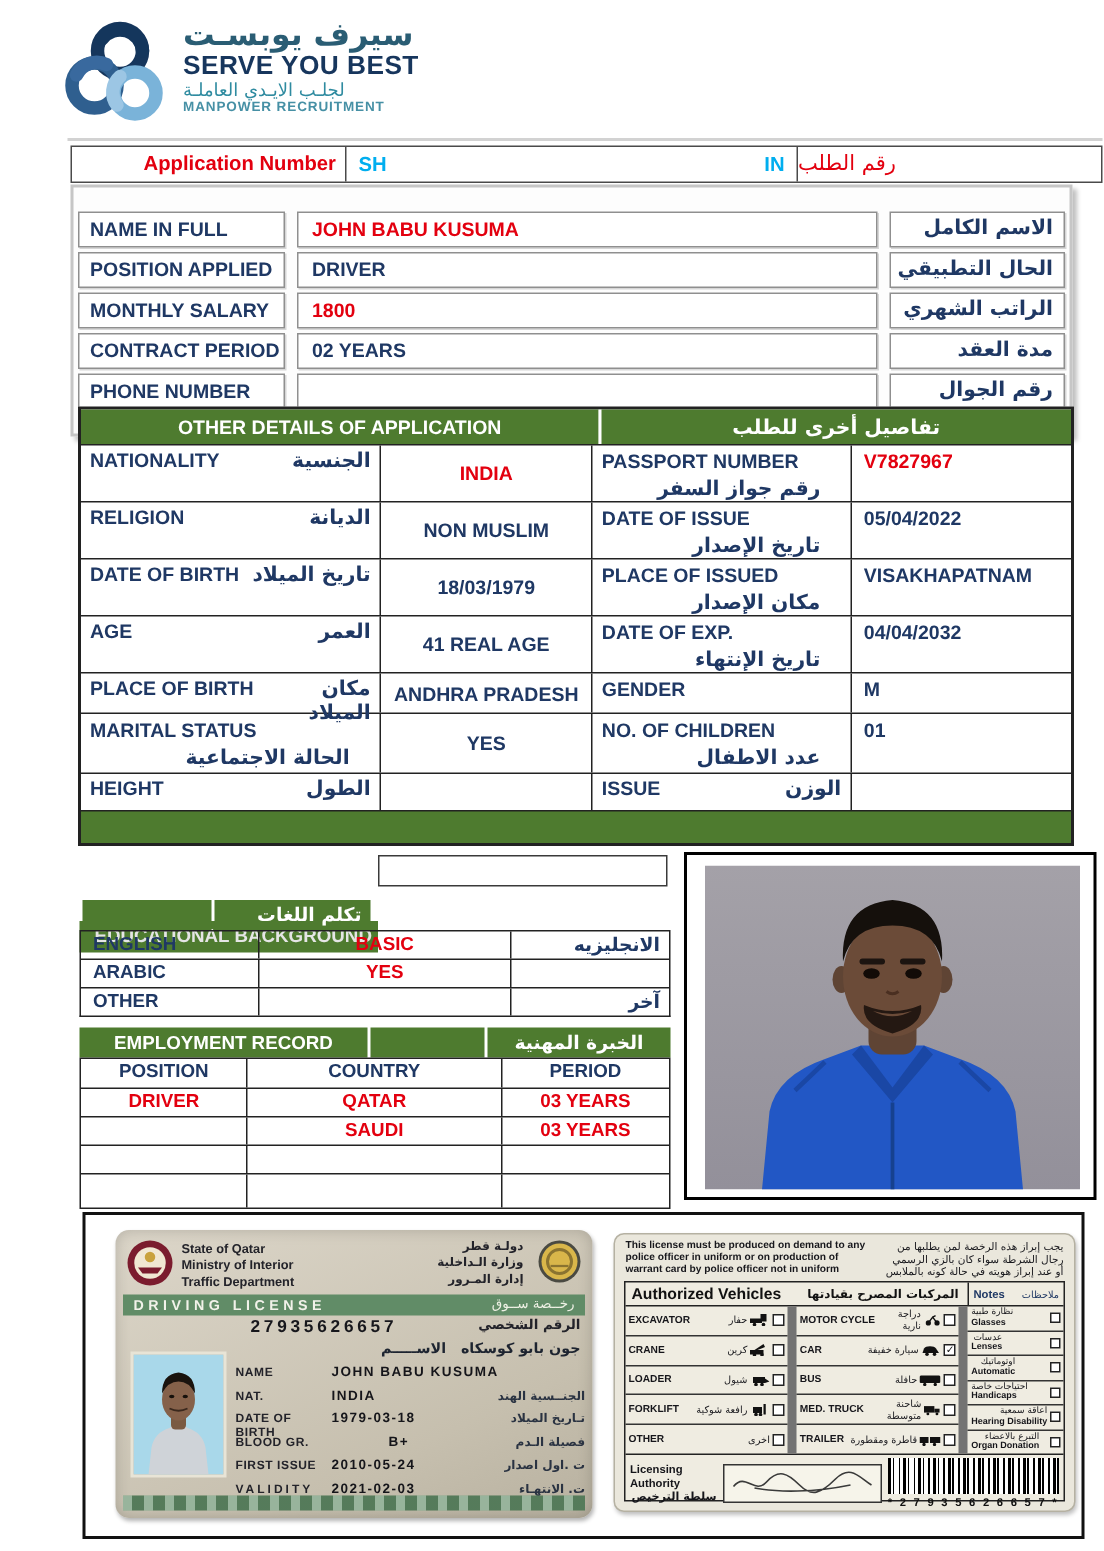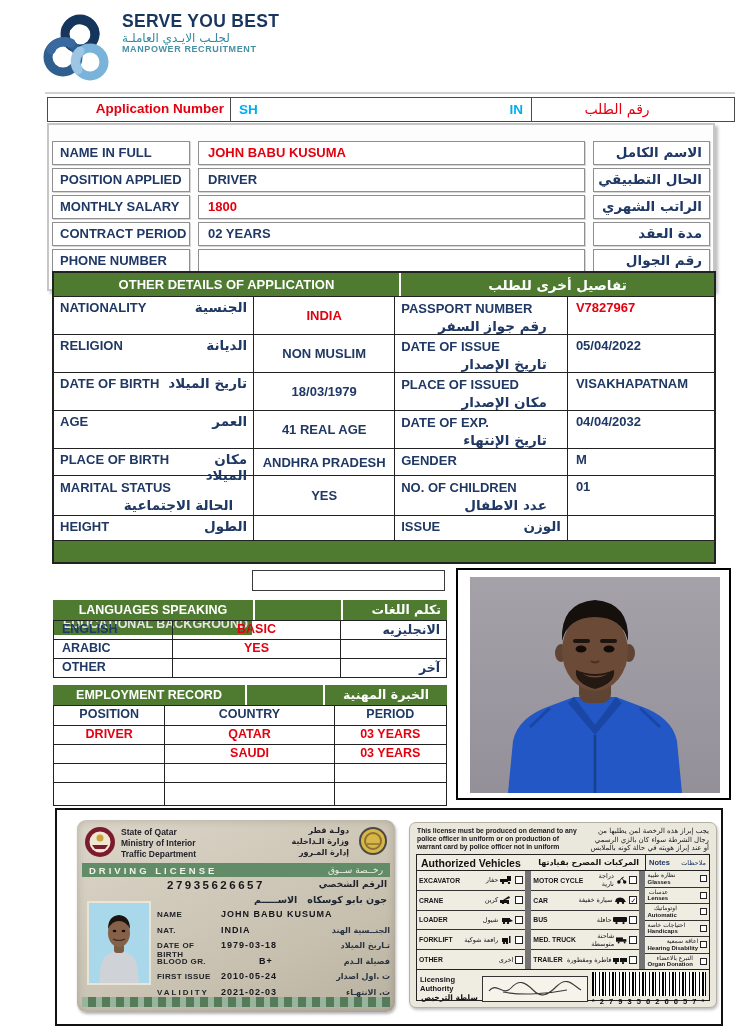--- a/index.html
+++ b/index.html
@@ -17,21 +17,21 @@
   .brand-tag-en{font-size:9px;font-weight:bold;color:#4690a5;letter-spacing:.6px;}
   #header-rule{left:45px;top:92px;width:690px;border-top:2px solid #d2d2d2;}
 
   
   #app-row{left:47px;top:97px;width:688px;height:25px;border:1px solid #4a4a4a;display:flex;box-sizing:border-box;}
   #app-row .c1{width:183px;border-right:1px solid #4a4a4a;color:#e3000f;font-weight:bold;font-size:13.5px;
                text-align:right;line-height:22px;padding-right:6px;box-sizing:border-box;}
   #app-row .c2{flex:1;display:flex;justify-content:space-between;align-items:center;
                color:#00aeef;font-weight:bold;font-size:13.5px;padding:0 8px;}
   #app-row .c3{width:203px;border-left:1px solid #4a4a4a;color:#e3000f;font-size:14px;
-               text-align:center;line-height:22px;padding-right:32px;box-sizing:border-box;direction:rtl;}
+               text-align:left;line-height:22px;padding-right:32px;box-sizing:border-box;direction:rtl;}
 
   
   #personal{left:47px;top:123px;width:668px;border:2px solid #c6c6c6;box-shadow:3px 3px 3px rgba(0,0,0,.25);
             background:#fdfdfd;padding:16px 3px;box-sizing:border-box;}
   .p-row{display:flex;gap:8px;height:24px;margin-bottom:3px;}
   .p-row:last-child{margin-bottom:0;}
   .p-cell{border:1px solid #8f8f8f;box-shadow:1px 1px 0 #d6d6d6;background:#fff;box-sizing:border-box;
           font-weight:bold;font-size:13px;line-height:21px;}
   .p-label{width:138px;padding-left:7px;color:#1f3864;}
   .p-value{flex:1;padding-left:9px;color:#1f3864;}
@@ -162,20 +162,21 @@
     <g fill="none" stroke-linecap="round">
       <circle cx="42" cy="24" r="15" stroke="#16365c" stroke-width="9"></circle>
       <circle cx="25" cy="47" r="15" stroke="#2f5f8f" stroke-width="9"></circle>
       <circle cx="52" cy="52" r="14" stroke="#7ab3d9" stroke-width="9"></circle>
       <path d="M30 16 A15 15 0 0 1 57 24" stroke="#14365c" stroke-width="9"></path>
       <path d="M13 40 A15 15 0 0 1 33 33" stroke="#39699e" stroke-width="9"></path>
       <path d="M40 60 A14 14 0 0 1 42 41" stroke="#9cc6e4" stroke-width="9"></path>
     </g>
   </svg>
   <div id="brand-text">
+    <div class="brand-ar ar">سيرف يوبسـت</div>
     <div class="brand-en">SERVE YOU BEST</div>
     <div class="brand-tag-ar ar">لجلـب الايـدي العاملـة</div>
     <div class="brand-tag-en">MANPOWER RECRUITMENT</div>
   </div>
   <div class="abs" id="header-rule"></div>
 
   <div class="abs" id="app-row">
     <div class="c1">Application Number</div>
     <div class="c2">
       <span>SH</span>
@@ -324,21 +325,20 @@
 
     <div class="o-green"></div>
   </div>
 
   <div class="abs" id="edu">
     <div class="g">EDUCATIONAL BACKGROUND</div>
     <div class="w"></div>
   </div>
 
   <div class="abs" id="lang-head">
-    <div class="l1">LANGUAGES SPEAKING</div>
     <div class="l2"></div>
     <div class="l3 ar">تكلم اللغات</div>
   </div>
   <div class="abs" id="lang-body">
     <div class="lg-row">
       <div class="lg-c lg-1">ENGLISH</div>
       <div class="lg-c lg-2 red">BASIC</div>
       <div class="lg-c lg-3 ar">الانجليزيه</div>
     </div>
     <div class="lg-row">

